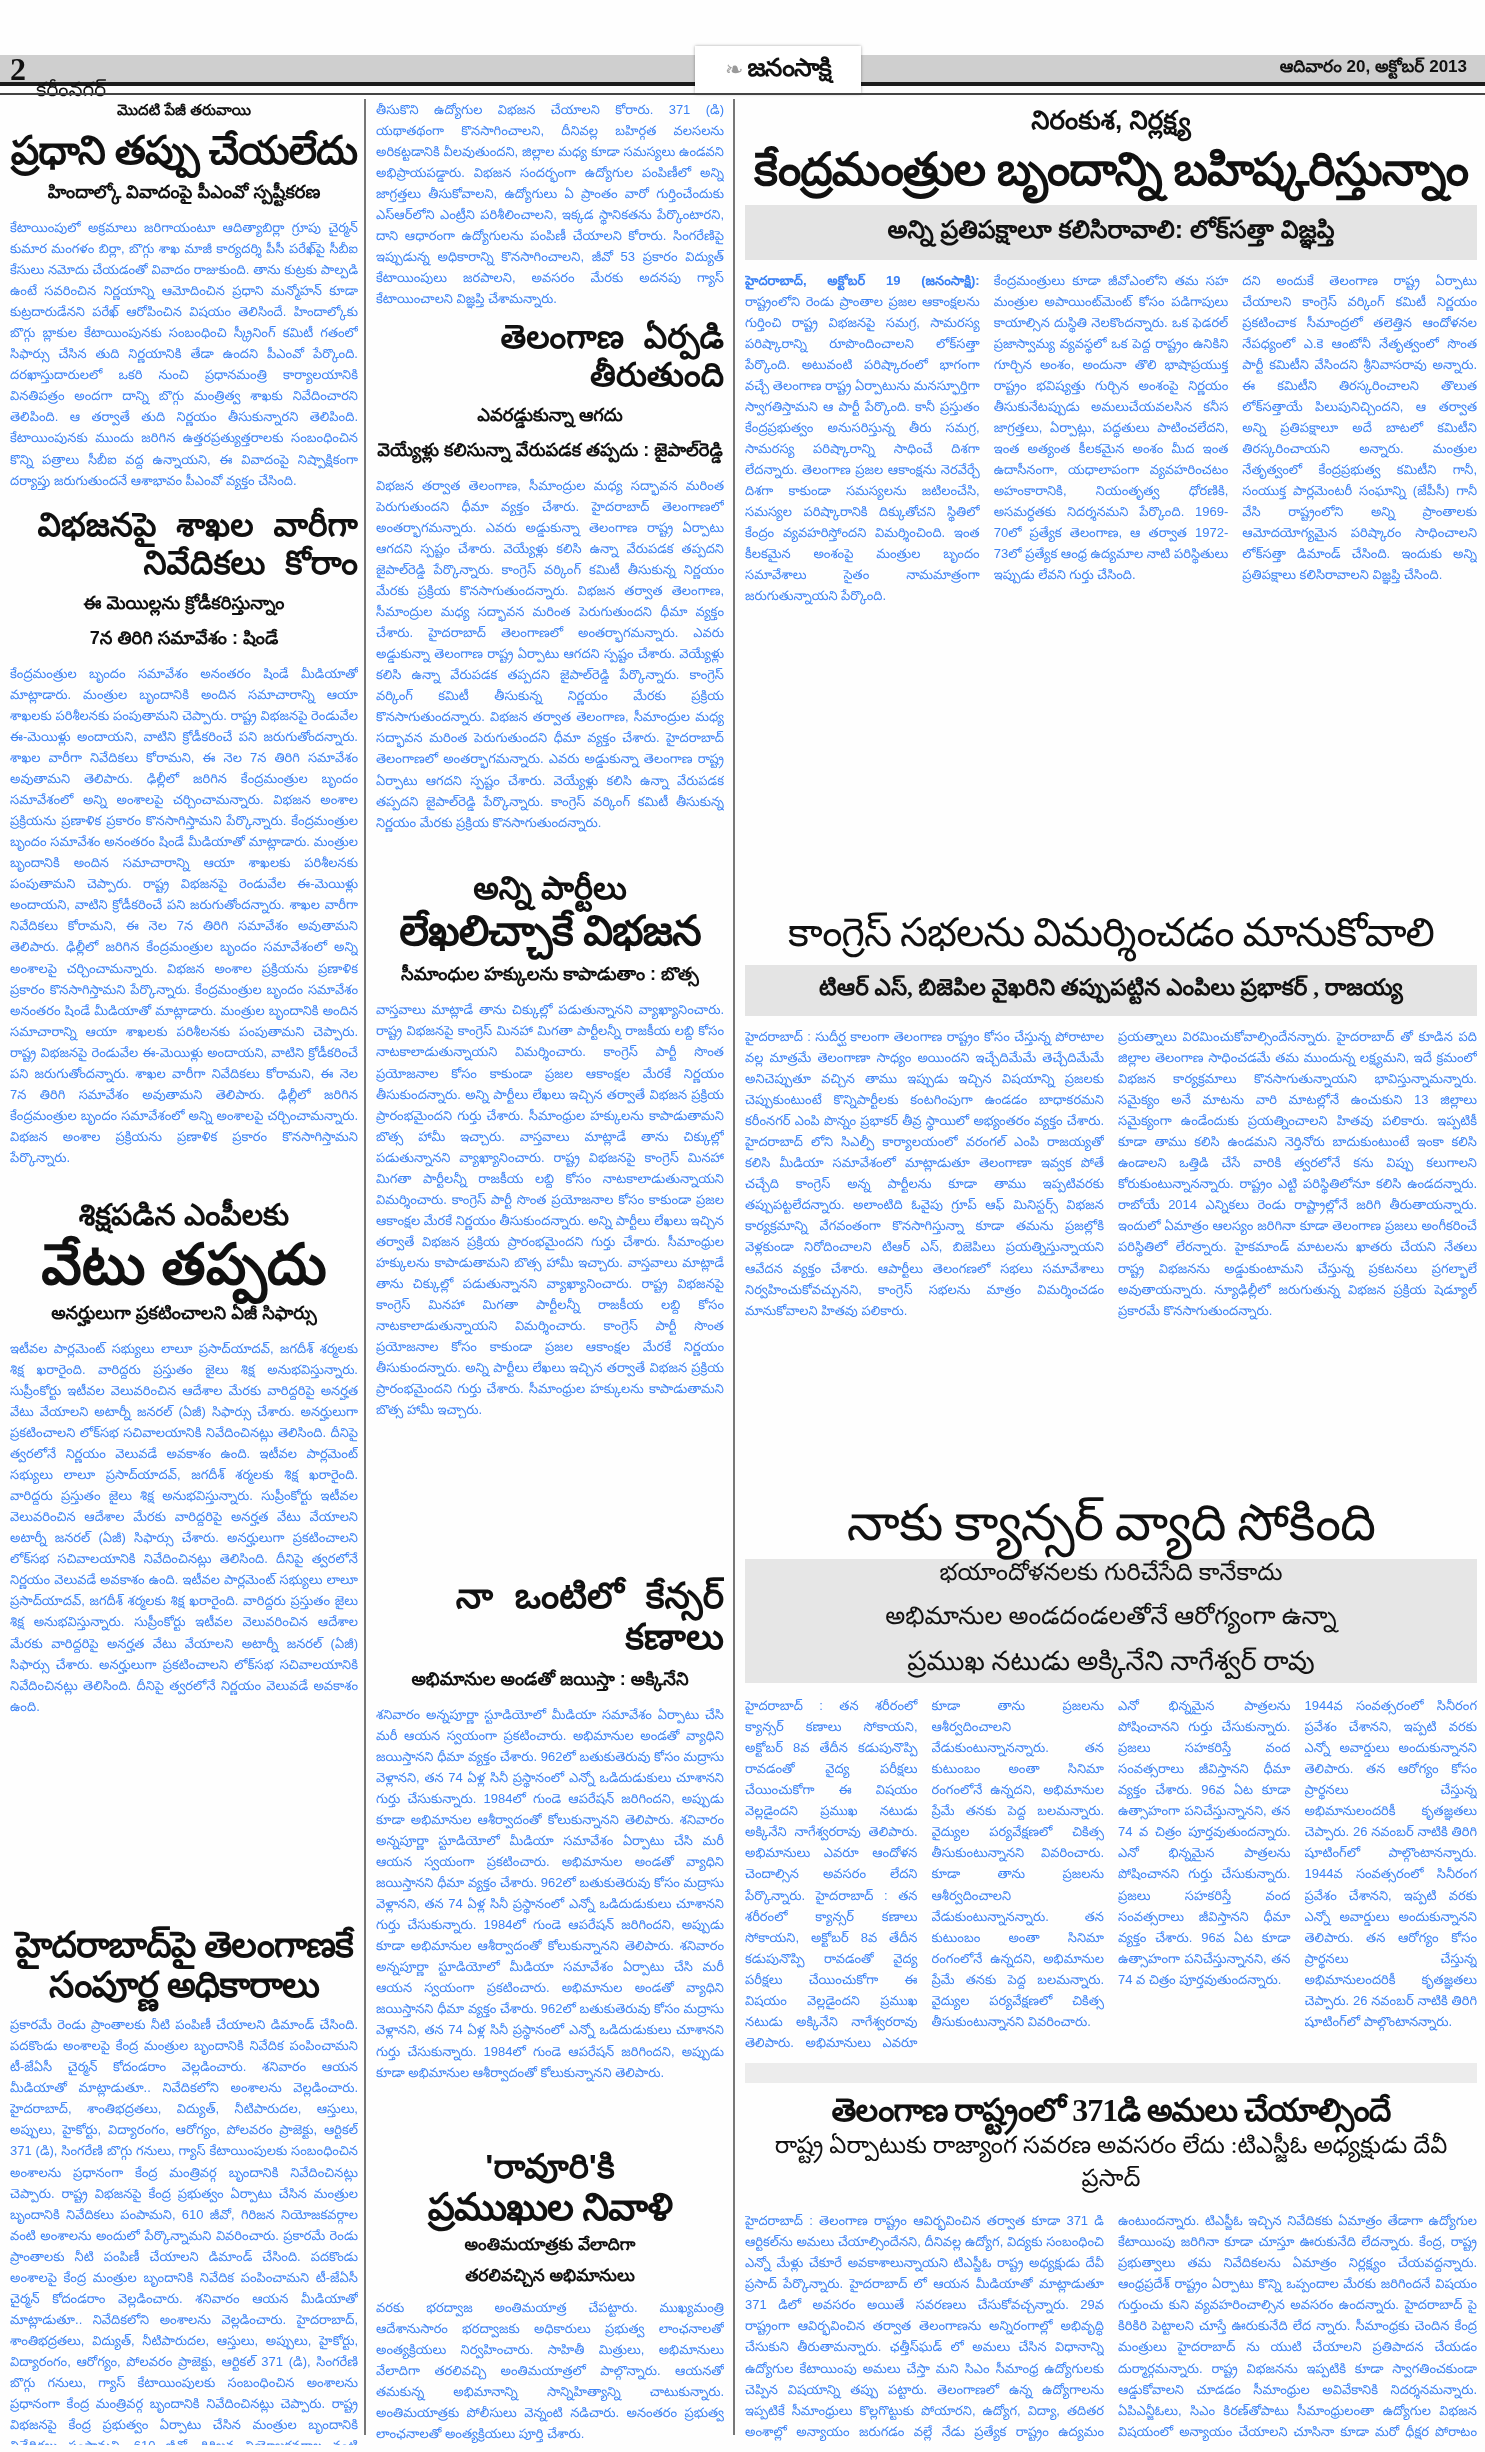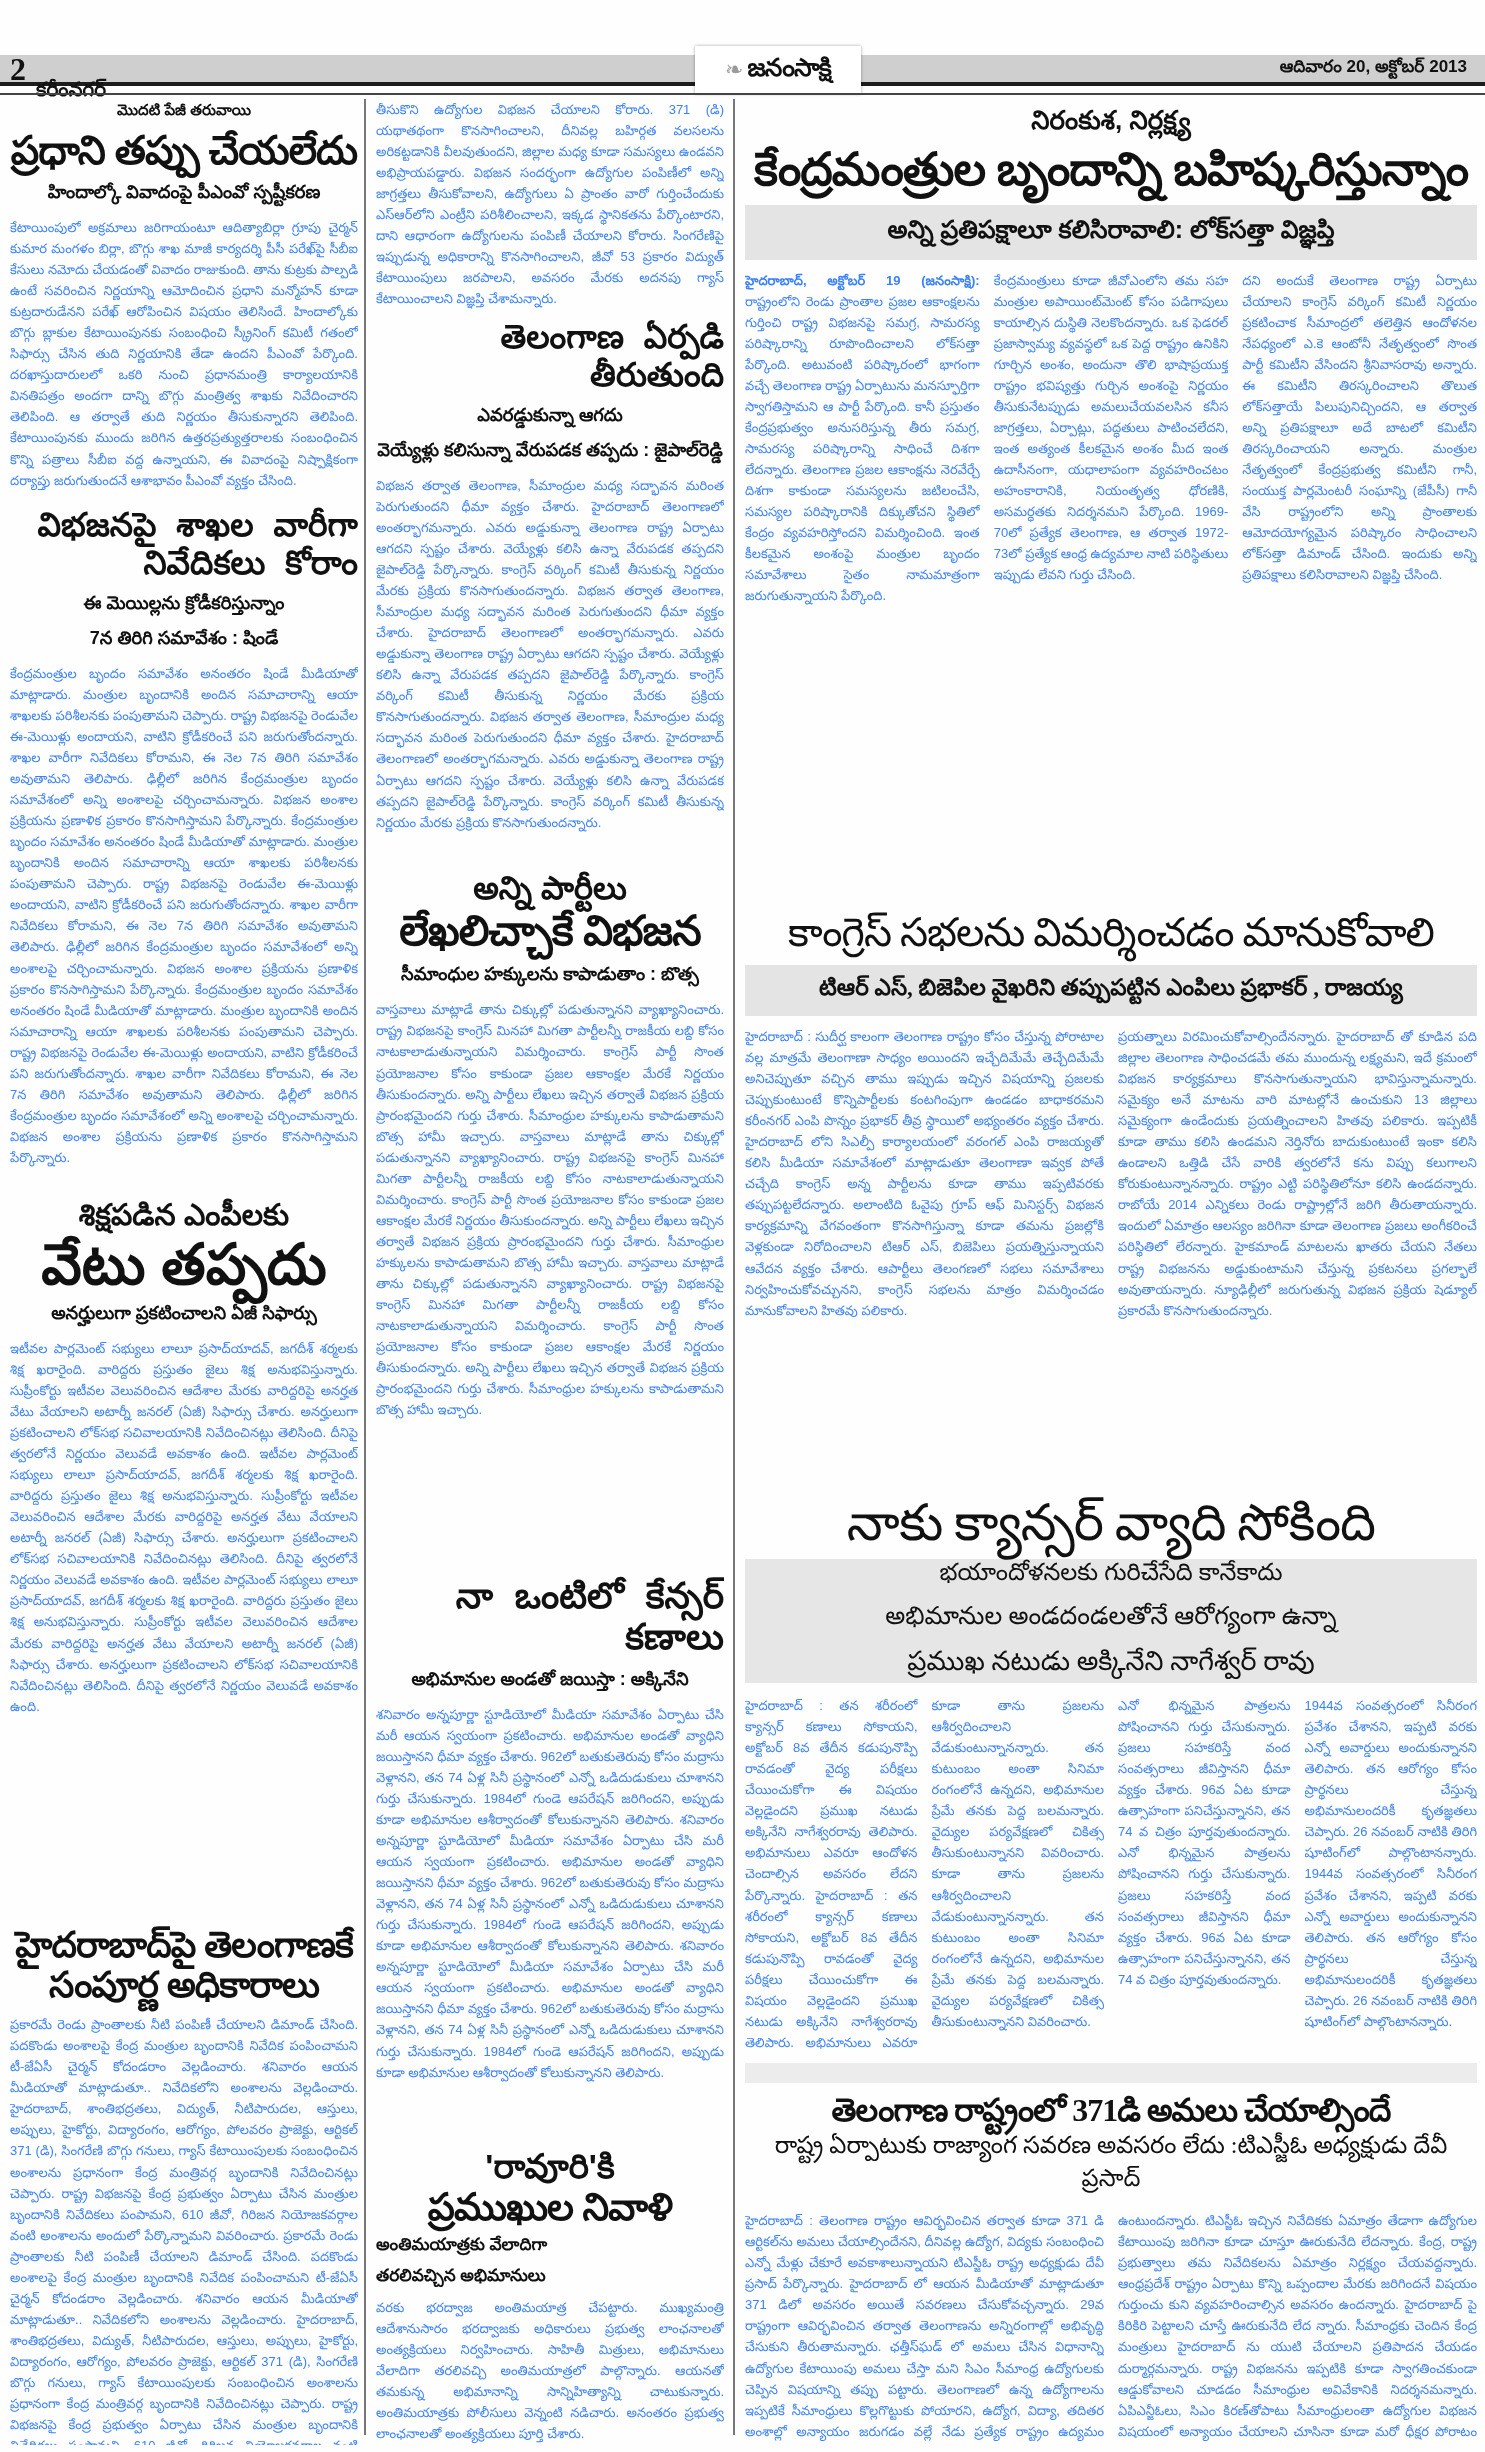--- a/index.html
+++ b/index.html
@@ -7,21 +7,21 @@
   .page { position:relative; width:1485px; height:2452px; background:#fefefe; color:#111;
           margin:0 auto; overflow:hidden; }
 
   
   .header-bar { position:absolute; left:0; top:55px; width:1485px; height:31px;
                 background:#cfcfcf; display:flex; align-items:center;
                 border-bottom:4px solid #1c1c1c; }
   .header-rule { position:absolute; left:0; top:93px; width:1485px; height:2px; background:#444; }
   .page-num { font-size:32px; font-weight:bold; line-height:28px; margin-left:10px;
               font-family:"Liberation Serif", serif; }
-  .edition  { font-size:20px; font-weight:bold; margin-left:10px;margin-top:46px; }
+  .edition  { font-size:20px; font-weight:normal; margin-left:10px;margin-top:46px; }
   .hdr-date { font-size:17px; font-weight:bold; margin-left:auto; margin-right:18px; }
   .logo-box { position:absolute; left:695px; top:46px; width:166px; height:48px; background:#fff;
               display:flex; align-items:center; justify-content:center; gap:4px;
               box-shadow:0 0 3px rgba(0,0,0,.35); }
   .logo-leaf { color:#9a9a9a; font-size:22px; }
   .logo-text { font-size:25px; font-weight:bold; letter-spacing:-1px; }
 
   
   .vdiv { position:absolute; top:99px; width:2px; background:#777; height:2336px; }
   .col  { position:absolute; top:99px; overflow:hidden; }
@@ -32,21 +32,21 @@
   article { overflow:hidden; }
 
   
   .kicker   { text-align:center; font-size:15px; font-weight:bold; margin:2px 0 6px; }
   .h-xl     { text-align:center; font-size:40px; font-weight:bold; line-height:1.1;
               letter-spacing:-1px; margin:2px 0 10px; }
   .h-lg     { text-align:right; font-size:33px; font-weight:bold; line-height:1.15; margin:6px 0 8px;font-family:Liberation Mono, monospace; }
   .h-xxl    { text-align:center; font-size:57px; font-weight:bold; line-height:1.05; margin:4px 0 8px; }
   .h-top    { text-align:center; font-size:30px; font-weight:bold; line-height:1.1; margin:10px 0 2px; }
   .sub      { text-align:center; font-size:18px; font-weight:bold; margin:4px 0 10px; }
-  .sub-sm   { font-size:17px; font-weight:bold; margin:2px 0 8px; }
+  .sub-sm   { text-align:center; font-size:17px; font-weight:bold; margin:2px 0 8px; }
   .body     { font-size:13px; line-height:1.62; text-align:justify; color:#3b82f6;
               overflow:hidden; }
   .dateline { font-weight:bold; }
 
   .graybar  { background:#e4e4e4; margin:6px 0 10px; padding:10px 8px; text-align:center;
               font-size:25px; font-weight:bold; }
   .graybox  { background:#e6e6e6; margin:8px 0 12px; padding:0 8px; text-align:center;
               font-family:"Liberation Serif", serif; }
   .graybox .l1 { font-size:24px; margin-bottom:10px; }
   .graybox .l2 { font-size:25px; margin-bottom:10px; }

